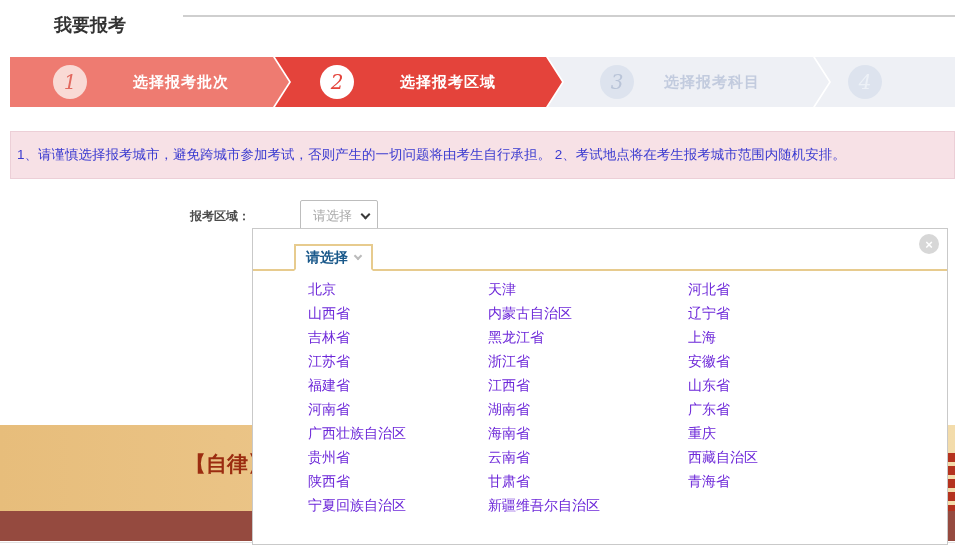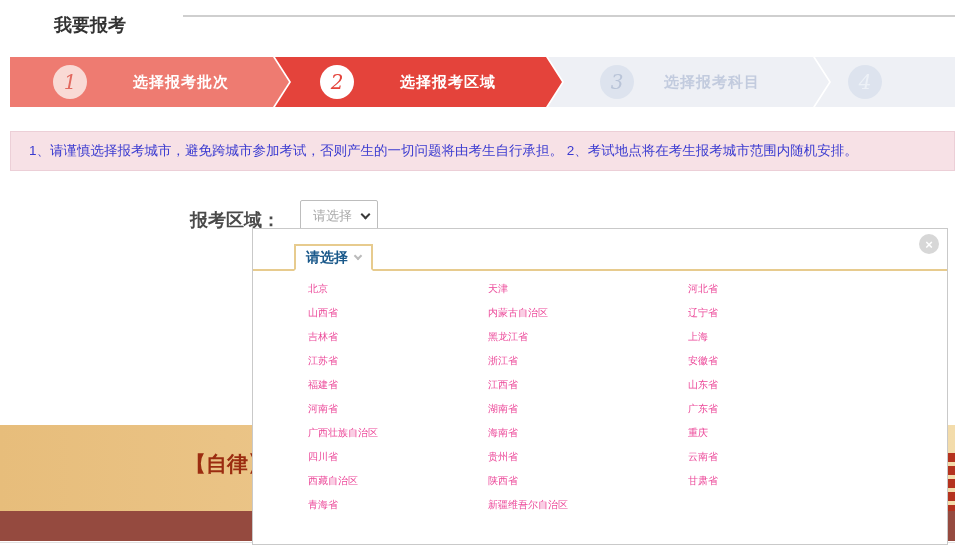--- a/index.html
+++ b/index.html
@@ -27,26 +27,26 @@
           font-family:"DejaVu Serif","Liberation Serif",serif; font-style:italic; font-size:20px; }
   .step-1 .circ { background:#f9dad5; color:#e2695f; }
   .step-2 .circ { background:#ffffff; color:#e4433b; }
   .step-3 .circ { background:#dde3ee; color:#b9c4d8; }
   .step-4 .circ { background:#dde3ee; color:#edf1f7; }
   .step-label { font-size:15px; font-weight:bold; letter-spacing:1px; }
   .step-1 .step-label, .step-2 .step-label { color:#fff;margin-left:18px; }
   .step-3 .step-label { color:#c2cbde; }
 
   
-  .notice { position:absolute; left:10px; top:131px; width:945px; height:40px;
+  .notice { position:absolute; left:10px; top:131px; width:945px; height:48px;
             background:#f7e1e6; border:1px solid #eccfd7; display:flex; align-items:center;
-            padding-left:18px; color:#3a3ad0; font-size:13.5px; }
+            padding-left:6px; color:#3a3ad0; font-size:13.5px; }
 
   
-  .form-label { position:absolute; left:190px; top:208px; font-size:18px; font-weight:bold; color:#4a4a4a; }
+  .form-label { position:absolute; left:190px; top:208px; font-size:12px; font-weight:bold; color:#4a4a4a; }
   .select { position:absolute; left:300px; top:200px; width:78px; height:31px;
             border:1px solid #bdbdbd; border-radius:2px; background:#fff;
             display:flex; align-items:center; cursor:pointer; }
   .select-text { flex:1; padding-left:12px; color:#a8a8a8; font-size:13px; }
   .chev { width:7px; height:7px; border-right:2px solid #3a3a3a; border-bottom:2px solid #3a3a3a;
           transform:rotate(45deg); margin:-3px 8px 0 0; }
   .chev-sm { width:6px; height:6px; border-right:2px solid #bbb; border-bottom:2px solid #bbb;
              transform:rotate(45deg); margin-top:-3px; }
 
   
@@ -65,21 +65,21 @@
   .popup-close { position:absolute; top:5px; right:8px; width:20px; height:20px; border-radius:50%;
                  background:#d7d7d7; color:#fff; font-size:13px; font-weight:bold;
                  display:flex; align-items:center; justify-content:center; cursor:pointer; }
   .tabbar { position:absolute; left:0; right:0; top:0; height:42px; border-bottom:2px solid #e7cb8e; }
   .tab { position:absolute; left:41px; bottom:-2px; height:27px; padding:0 10px;
          background:#fff; border:2px solid #e7cb8e; border-bottom:2px solid #fff;
          display:flex; align-items:center; gap:7px;
          font-size:14px; font-weight:bold; color:#19588a; cursor:pointer; }
   .provinces { position:absolute; left:55px; top:48px;
                display:grid; grid-template-columns:180px 200px 240px; }
-  .prov { height:24px; line-height:24px; font-size:10px; color:#ec4899; cursor:pointer; }
+  .prov { height:24px; line-height:24px; font-size:14px; color:#6d28d9; cursor:pointer; }
 </style>
 </head>
 <body>
 
 <div class="page-title">我要报考</div>
 <div class="top-rule"></div>
 
 <div class="steps">
   <div class="step step-1">
     <div class="circ">1</div>
@@ -144,22 +144,22 @@
       <a class="prov">安徽省</a>
       <a class="prov">福建省</a>
       <a class="prov">江西省</a>
       <a class="prov">山东省</a>
       <a class="prov">河南省</a>
       <a class="prov">湖南省</a>
       <a class="prov">广东省</a>
       <a class="prov">广西壮族自治区</a>
       <a class="prov">海南省</a>
       <a class="prov">重庆</a>
-      <a class="prov">四川省</a>
       <a class="prov">贵州省</a>
       <a class="prov">云南省</a>
       <a class="prov">西藏自治区</a>
       <a class="prov">陕西省</a>
       <a class="prov">甘肃省</a>
       <a class="prov">青海省</a>
+      <a class="prov">宁夏回族自治区</a>
       <a class="prov">新疆维吾尔自治区</a>
     </div>
 </div>
 
 </body></html>

